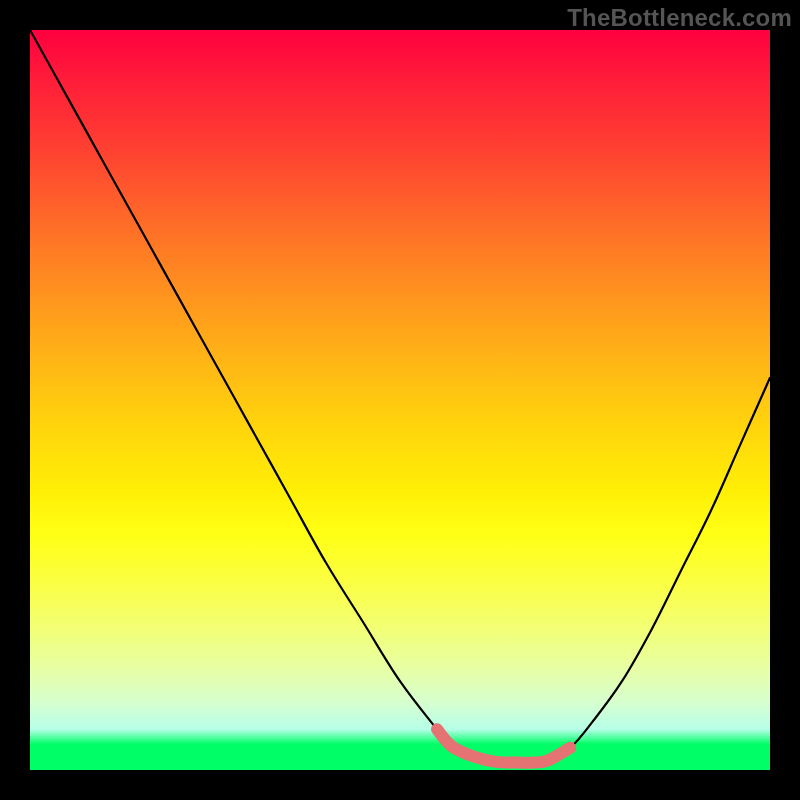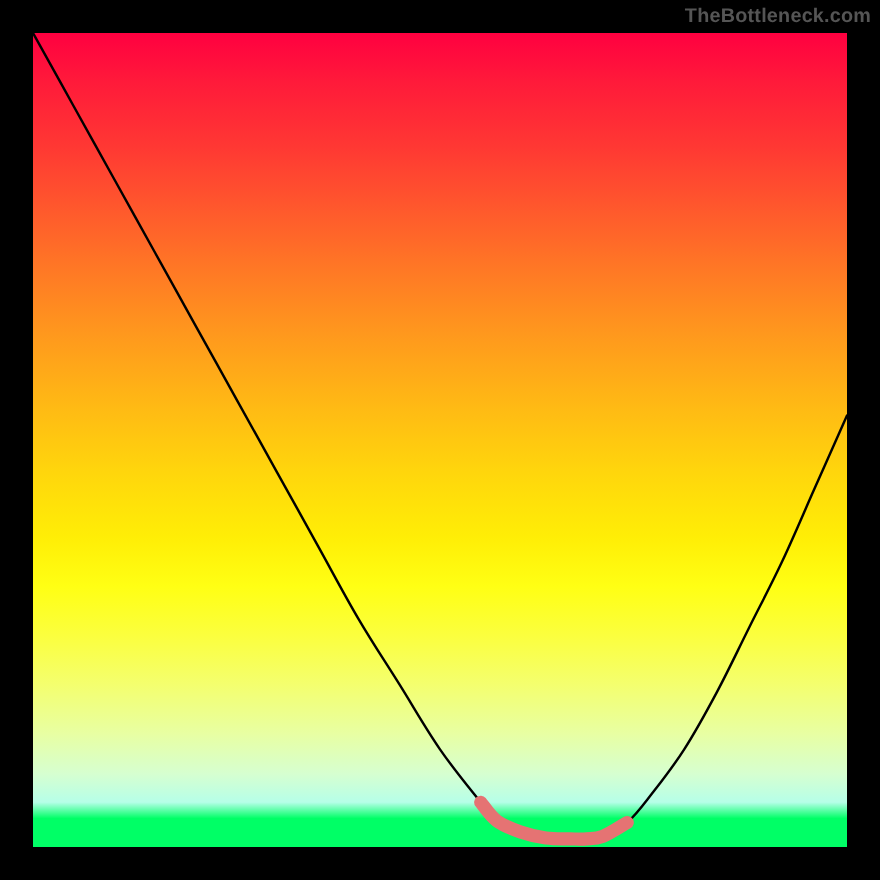--- a/index.html
+++ b/index.html
@@ -40,21 +40,21 @@
       #b6ffe8 94.5%,
       #00ff66 96.5%,
       #00ff66 100%
     );
   }
   .watermark {
     position: absolute;
     top: 4px;
     right: 8px;
     font-family: Arial, Helvetica, sans-serif;
-    font-size: 18px;
+    font-size: 24px;
     font-weight: 600;
     color: #555555;
     letter-spacing: 0.2px;
   }
   svg.curve {
     position: absolute;
     inset: 0;
     width: 100%;
     height: 100%;
     overflow: visible;

